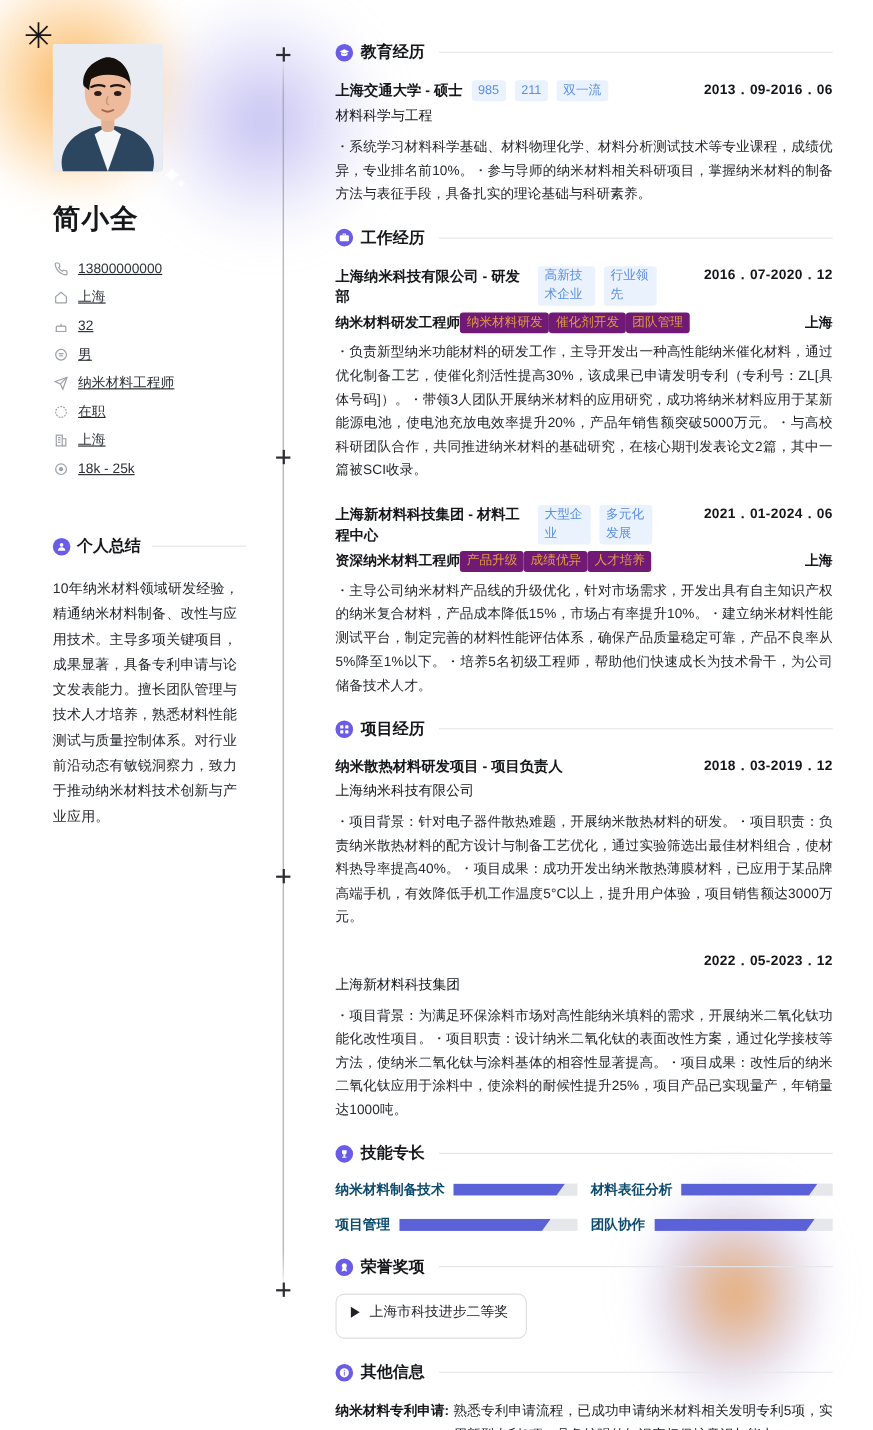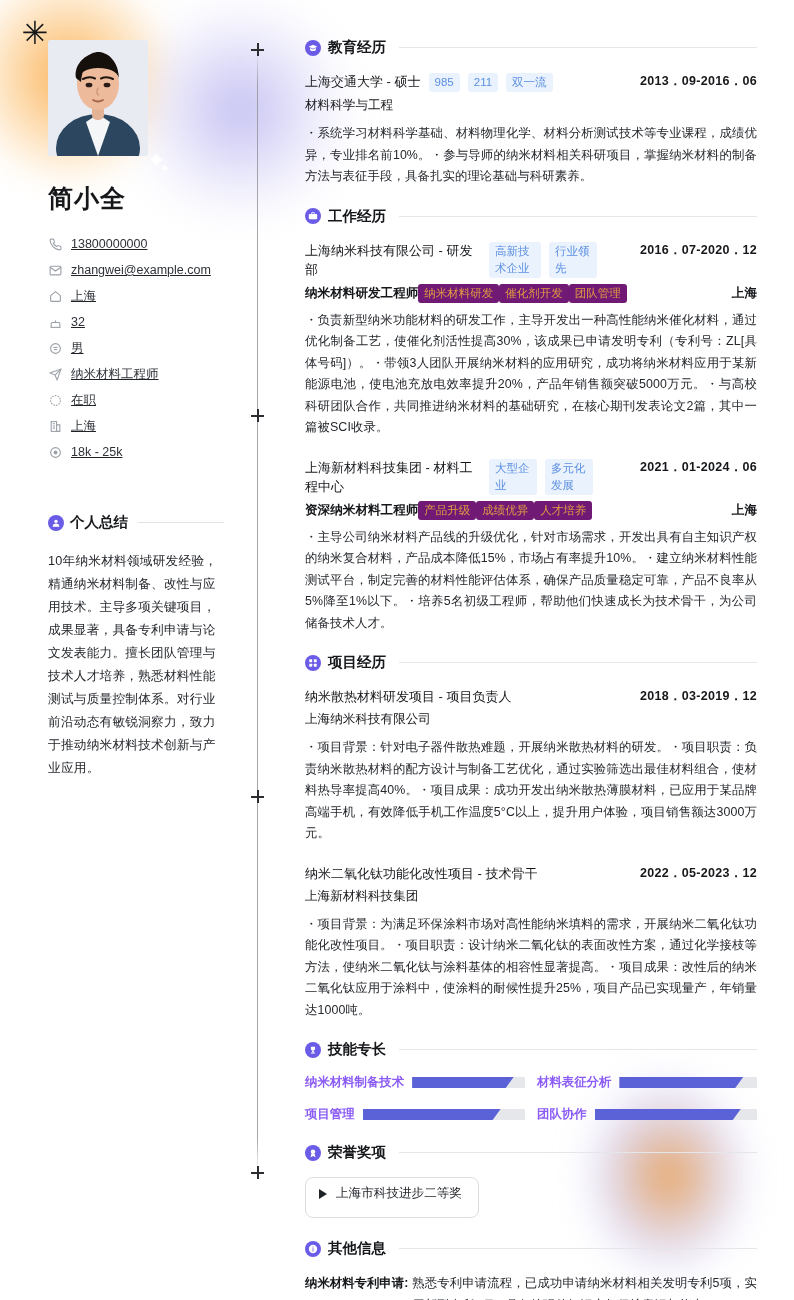--- a/index.html
+++ b/index.html
@@ -205,21 +205,21 @@
 
   .entry { margin-bottom: 19px; }
 
   .entry-row1 {
     display: flex;
     align-items: flex-start;
     gap: 8px;
   }
   .entry-title {
     font-size: 13px;
-    font-weight: 400;
+    font-weight: 700;
     color: #15171a;
     line-height: 19px;
     max-width: 176px;
   }
   .entry-title.wide { max-width: 330px; }
   .tagwrap {
     display: flex;
     gap: 8px;
     flex: 1 1 auto;
     padding-top: 1px;
@@ -290,21 +290,21 @@
     margin-bottom: 20px;
   }
   .skill {
     display: flex;
     align-items: center;
     gap: 8px;
   }
   .skill-name {
     font-size: 12.4px;
     font-weight: 700;
-    color: #8b5cf6;
+    color: #0c4a6e;
     white-space: nowrap;
   }
   .skill-bar {
     flex: 1 1 auto;
     height: 11px;
     background: #e6e7ea;
     position: relative;
     overflow: hidden;
   }
   .skill-fill {
@@ -396,29 +396,20 @@
         <span class="ci">
           <svg viewBox="0 0 24 24" fill="none" stroke="currentColor" stroke-width="2">
               <path d="M22 16.9v3a2 2 0 0 1-2.2 2 19.8 19.8 0 0 1-8.6-3.1 19.5 19.5 0 0 1-6-6A19.8 19.8 0 0 1 2.1 4.2 2 2 0 0 1 4.1 2h3a2 2 0 0 1 2 1.7c.1 1 .4 1.9.7 2.8a2 2 0 0 1-.5 2.1L8.1 9.9a16 16 0 0 0 6 6l1.3-1.3a2 2 0 0 1 2.1-.4c.9.3 1.8.6 2.8.7a2 2 0 0 1 1.7 2z"></path>
             </svg>
         </span>
         <span>13800000000</span>
       </li>
       <li class="contact-item">
         <span class="ci">
           <svg viewBox="0 0 24 24" fill="none" stroke="currentColor" stroke-width="2">
-              <rect x="2" y="4" width="20" height="16" rx="2"></rect>
-              <path d="m2 6 10 7L22 6"></path>
-            </svg>
-        </span>
-        <span>zhangwei@example.com</span>
-      </li>
-      <li class="contact-item">
-        <span class="ci">
-          <svg viewBox="0 0 24 24" fill="none" stroke="currentColor" stroke-width="2">
               <path d="M3 10.5 12 3l9 7.5V20a1 1 0 0 1-1 1H4a1 1 0 0 1-1-1z"></path>
             </svg>
         </span>
         <span>上海</span>
       </li>
       <li class="contact-item">
         <span class="ci">
           <svg viewBox="0 0 24 24" fill="none" stroke="currentColor" stroke-width="2">
               <path d="M3 21h18"></path>
               <path d="M4 21v-7a2 2 0 0 1 2-2h12a2 2 0 0 1 2 2v7"></path>
@@ -588,21 +579,20 @@
         <div class="entry-row1">
           <span class="entry-title wide">纳米散热材料研发项目 - 项目负责人</span>
           <span class="entry-date">2018．03-2019．12</span>
         </div>
         <div class="entry-sub">上海纳米科技有限公司</div>
         <p class="entry-body">・项目背景：针对电子器件散热难题，开展纳米散热材料的研发。・项目职责：负责纳米散热材料的配方设计与制备工艺优化，通过实验筛选出最佳材料组合，使材料热导率提高40%。・项目成果：成功开发出纳米散热薄膜材料，已应用于某品牌高端手机，有效降低手机工作温度5°C以上，提升用户体验，项目销售额达3000万元。</p>
       </div>
 
       <div class="entry">
         <div class="entry-row1">
-          <span class="entry-title wide">纳米二氧化钛功能化改性项目 - 技术骨干</span>
           <span class="entry-date">2022．05-2023．12</span>
         </div>
         <div class="entry-sub">上海新材料科技集团</div>
         <p class="entry-body">・项目背景：为满足环保涂料市场对高性能纳米填料的需求，开展纳米二氧化钛功能化改性项目。・项目职责：设计纳米二氧化钛的表面改性方案，通过化学接枝等方法，使纳米二氧化钛与涂料基体的相容性显著提高。・项目成果：改性后的纳米二氧化钛应用于涂料中，使涂料的耐候性提升25%，项目产品已实现量产，年销量达1000吨。</p>
       </div>
     </section>
 
     <section class="sec">
       <div class="sec-head">
         <span class="badge-ico">

